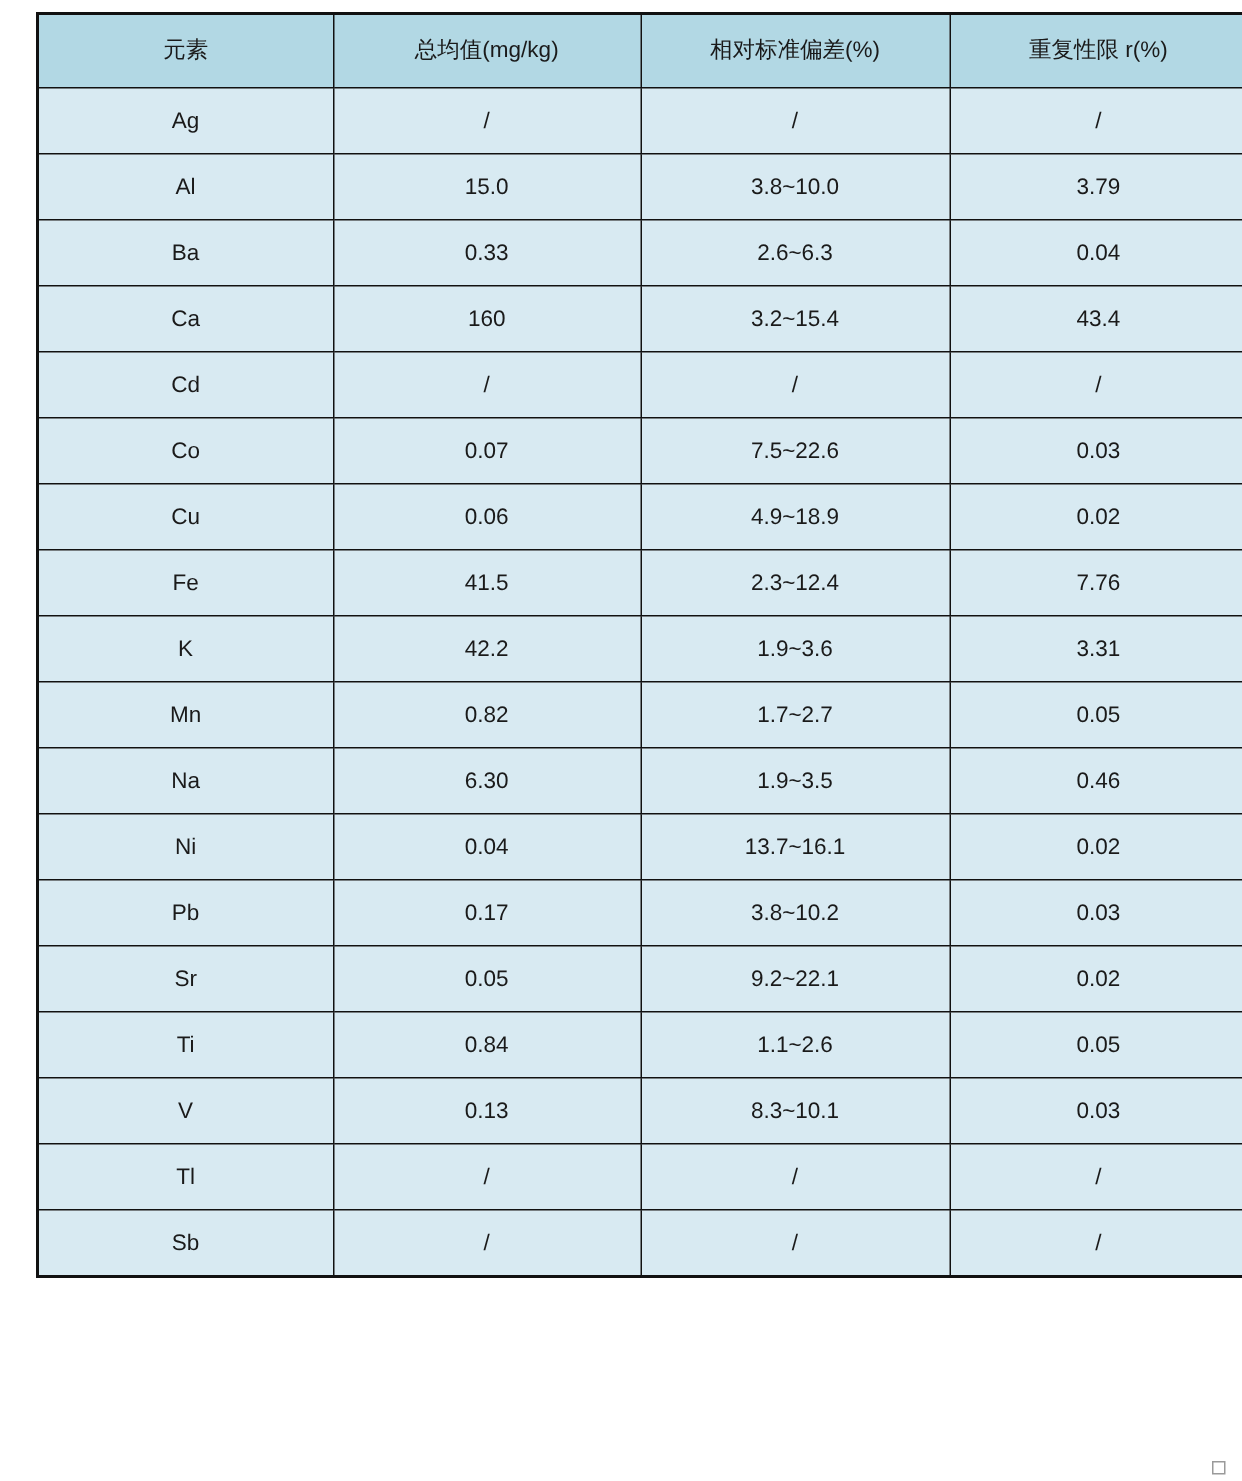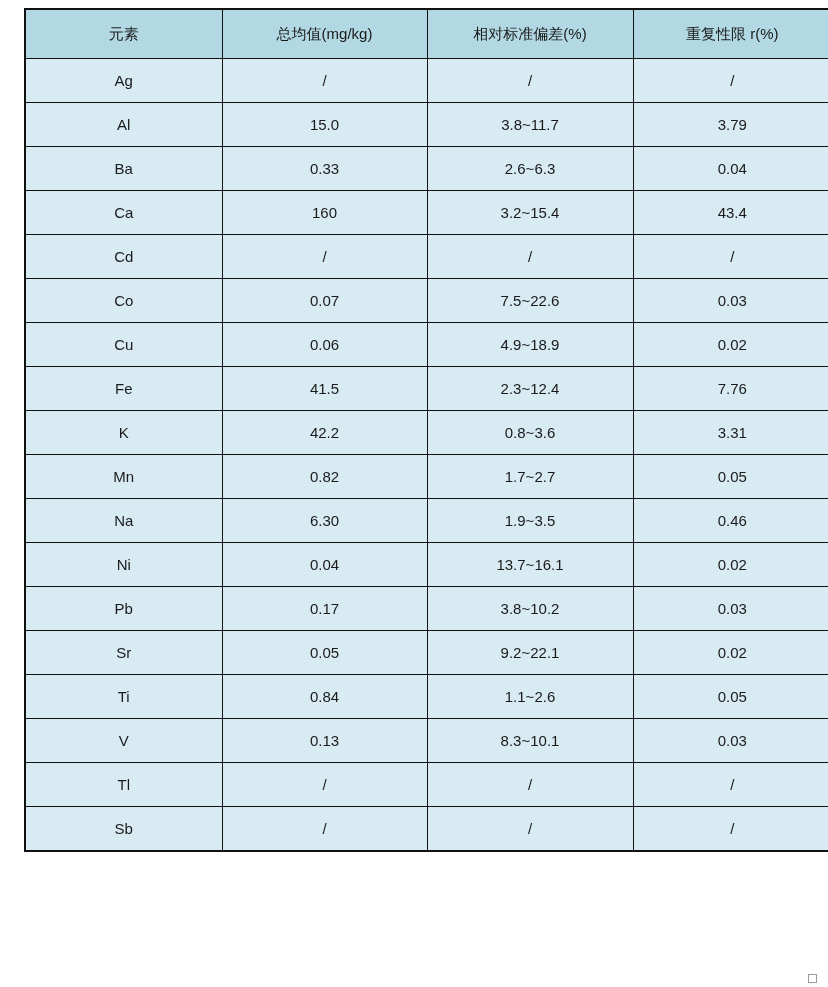--- a/index.html
+++ b/index.html
@@ -97,21 +97,21 @@
     <tbody id="table-body">
         <tr>
           <td>Ag</td>
           <td class="slash-cell">/</td>
           <td class="slash-cell">/</td>
           <td class="slash-cell">/</td>
         </tr>
         <tr>
           <td>Al</td>
           <td>15.0</td>
-          <td>3.8~11.7</td>
+          <td>3.8~10.0</td>
           <td>3.79</td>
         </tr>
         <tr>
           <td>Ba</td>
           <td>0.33</td>
           <td>2.6~6.3</td>
           <td>0.04</td>
         </tr>
         <tr>
           <td>Ca</td>
@@ -139,21 +139,21 @@
         </tr>
         <tr>
           <td>Fe</td>
           <td>41.5</td>
           <td>2.3~12.4</td>
           <td>7.76</td>
         </tr>
         <tr>
           <td>K</td>
           <td>42.2</td>
-          <td>0.8~3.6</td>
+          <td>1.9~3.6</td>
           <td>3.31</td>
         </tr>
         <tr>
           <td>Mn</td>
           <td>0.82</td>
           <td>1.7~2.7</td>
           <td>0.05</td>
         </tr>
         <tr>
           <td>Na</td>

